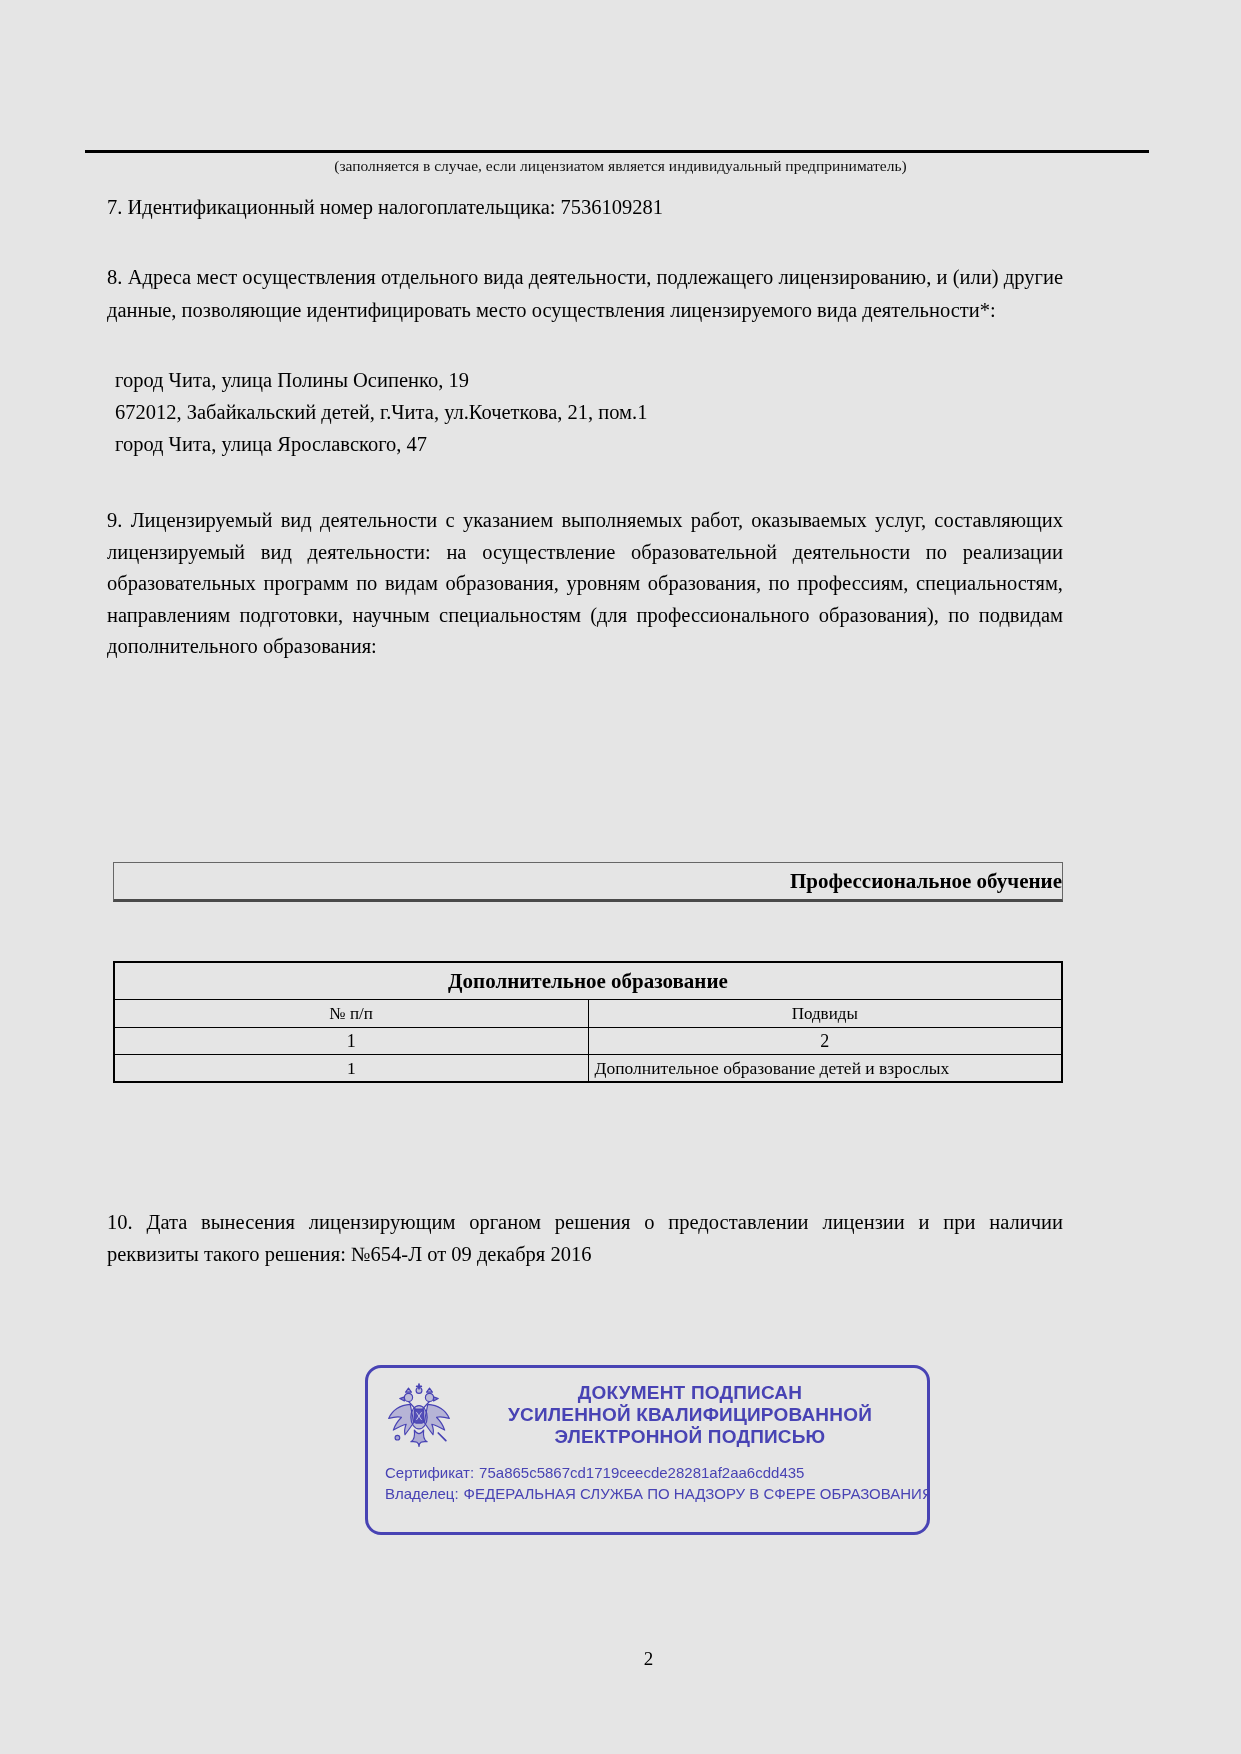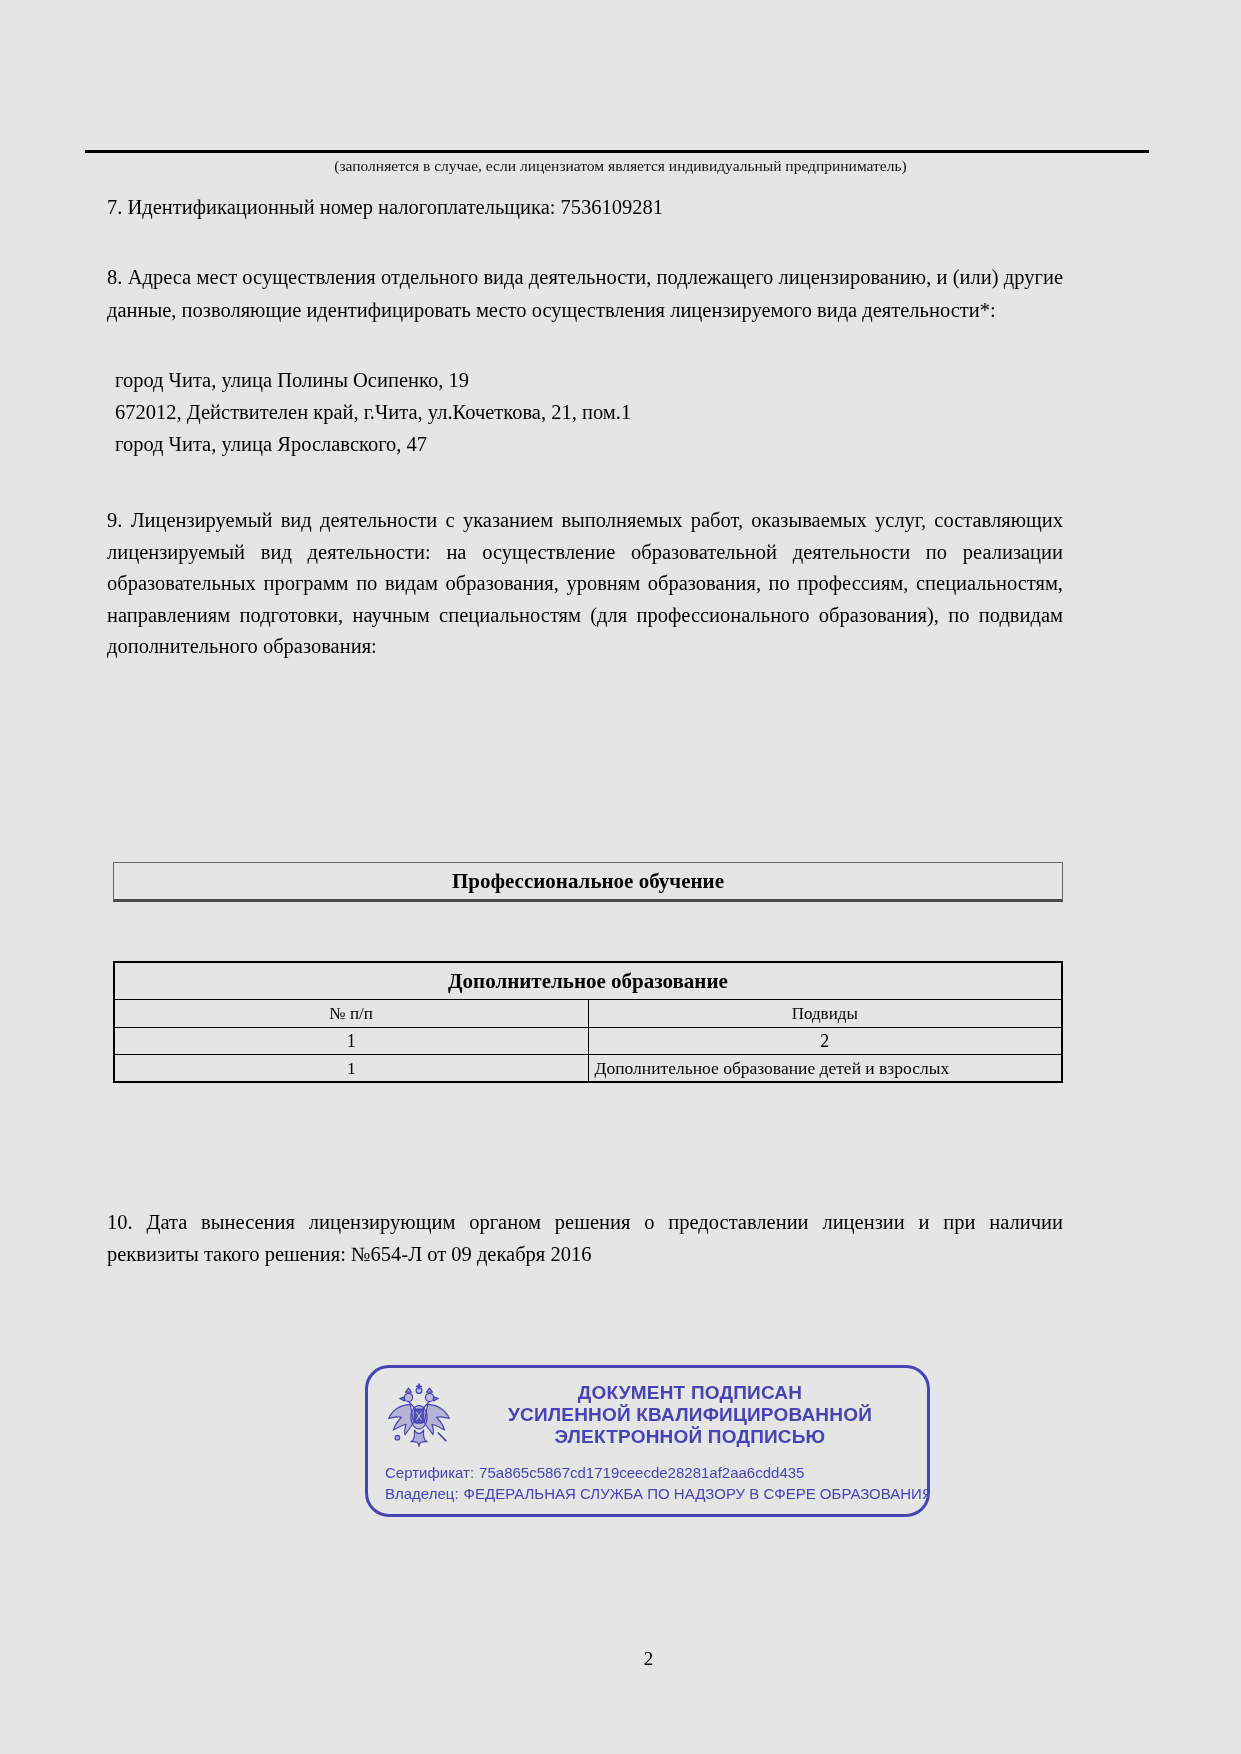--- a/index.html
+++ b/index.html
@@ -41,21 +41,21 @@
   .item9 { top: 505px; line-height: 31.5px; text-align: justify; }
   .item10 { top: 1206px; line-height: 32px; text-align: justify; }
 
   .pro-box {
     position: absolute;
     left: 113px; top: 862px;
     width: 950px; height: 40px;
     box-sizing: border-box;
     border: 1px solid #666;
     border-bottom: 3px solid #4a4a4a;
-    display: flex; align-items: center; justify-content: center;
+    display: flex; align-items: center; justify-content: flex-end;
     font-weight: bold;
     font-size: 21px;
   }
 
   .edu-table {
     position: absolute;
     left: 113px; top: 961px;
     width: 950px;
     border-collapse: collapse;
     table-layout: fixed;
@@ -76,24 +76,24 @@
   }
   .edu-table .col-num { width: 108px; }
   .edu-table .hdr-row td { height: 27px; }
   .edu-table .idx-row td { height: 26px; font-size: 18px; }
   .edu-table .data-row td { height: 26px; font-size: 17.5px; }
   .edu-table .data-row .cell-name { text-align: left; padding-left: 6px; }
 
   .stamp {
     position: absolute;
     left: 365px; top: 1365px;
-    width: 565px; height: 152px;
+    width: 565px; height: 170px;
     box-sizing: border-box;
     border: 3px solid var(--stamp-color, #4843b4);
-    border-radius: 24px;
+    border-radius: 16px;
     color: var(--stamp-color, #4843b4);
     font-family: "Liberation Sans", sans-serif;
     overflow: hidden;
   }
   .stamp-eagle {
     position: absolute;
     left: 16px; top: 8px;
     width: 70px; height: 86px;
   }
   .stamp-title {
@@ -131,21 +131,21 @@
 <div class="page">
 
   <div class="rule"></div>
   <div class="header-note">(заполняется в случае, если лицензиатом является индивидуальный предприниматель)</div>
 
   <div class="para item7">7. Идентификационный номер налогоплательщика: 7536109281</div>
 
   <div class="para item8">8. Адреса мест осуществления отдельного вида деятельности, подлежащего лицензированию, и (или) другие данные, позволяющие идентифицировать место осуществления лицензируемого вида деятельности*:</div>
   <div class="addresses">
     <div class="addr">город Чита, улица Полины Осипенко, 19</div>
-    <div class="addr">672012, Действителен край, г.Чита, ул.Кочеткова, 21, пом.1</div>
+    <div class="addr">672012, Забайкальский детей, г.Чита, ул.Кочеткова, 21, пом.1</div>
     <div class="addr">город Чита, улица Ярославского, 47</div>
   </div>
 
   <div class="para item9">9. Лицензируемый вид деятельности с указанием выполняемых работ, оказываемых услуг, составляющих лицензируемый вид деятельности: на осуществление образовательной деятельности по реализации образовательных программ по видам образования, уровням образования, по профессиям, специальностям, направлениям подготовки, научным специальностям (для профессионального образования), по подвидам дополнительного образования:</div>
 
   <div class="pro-box">
     <span>Профессиональное обучение</span>
   </div>
 
   <table class="edu-table">

